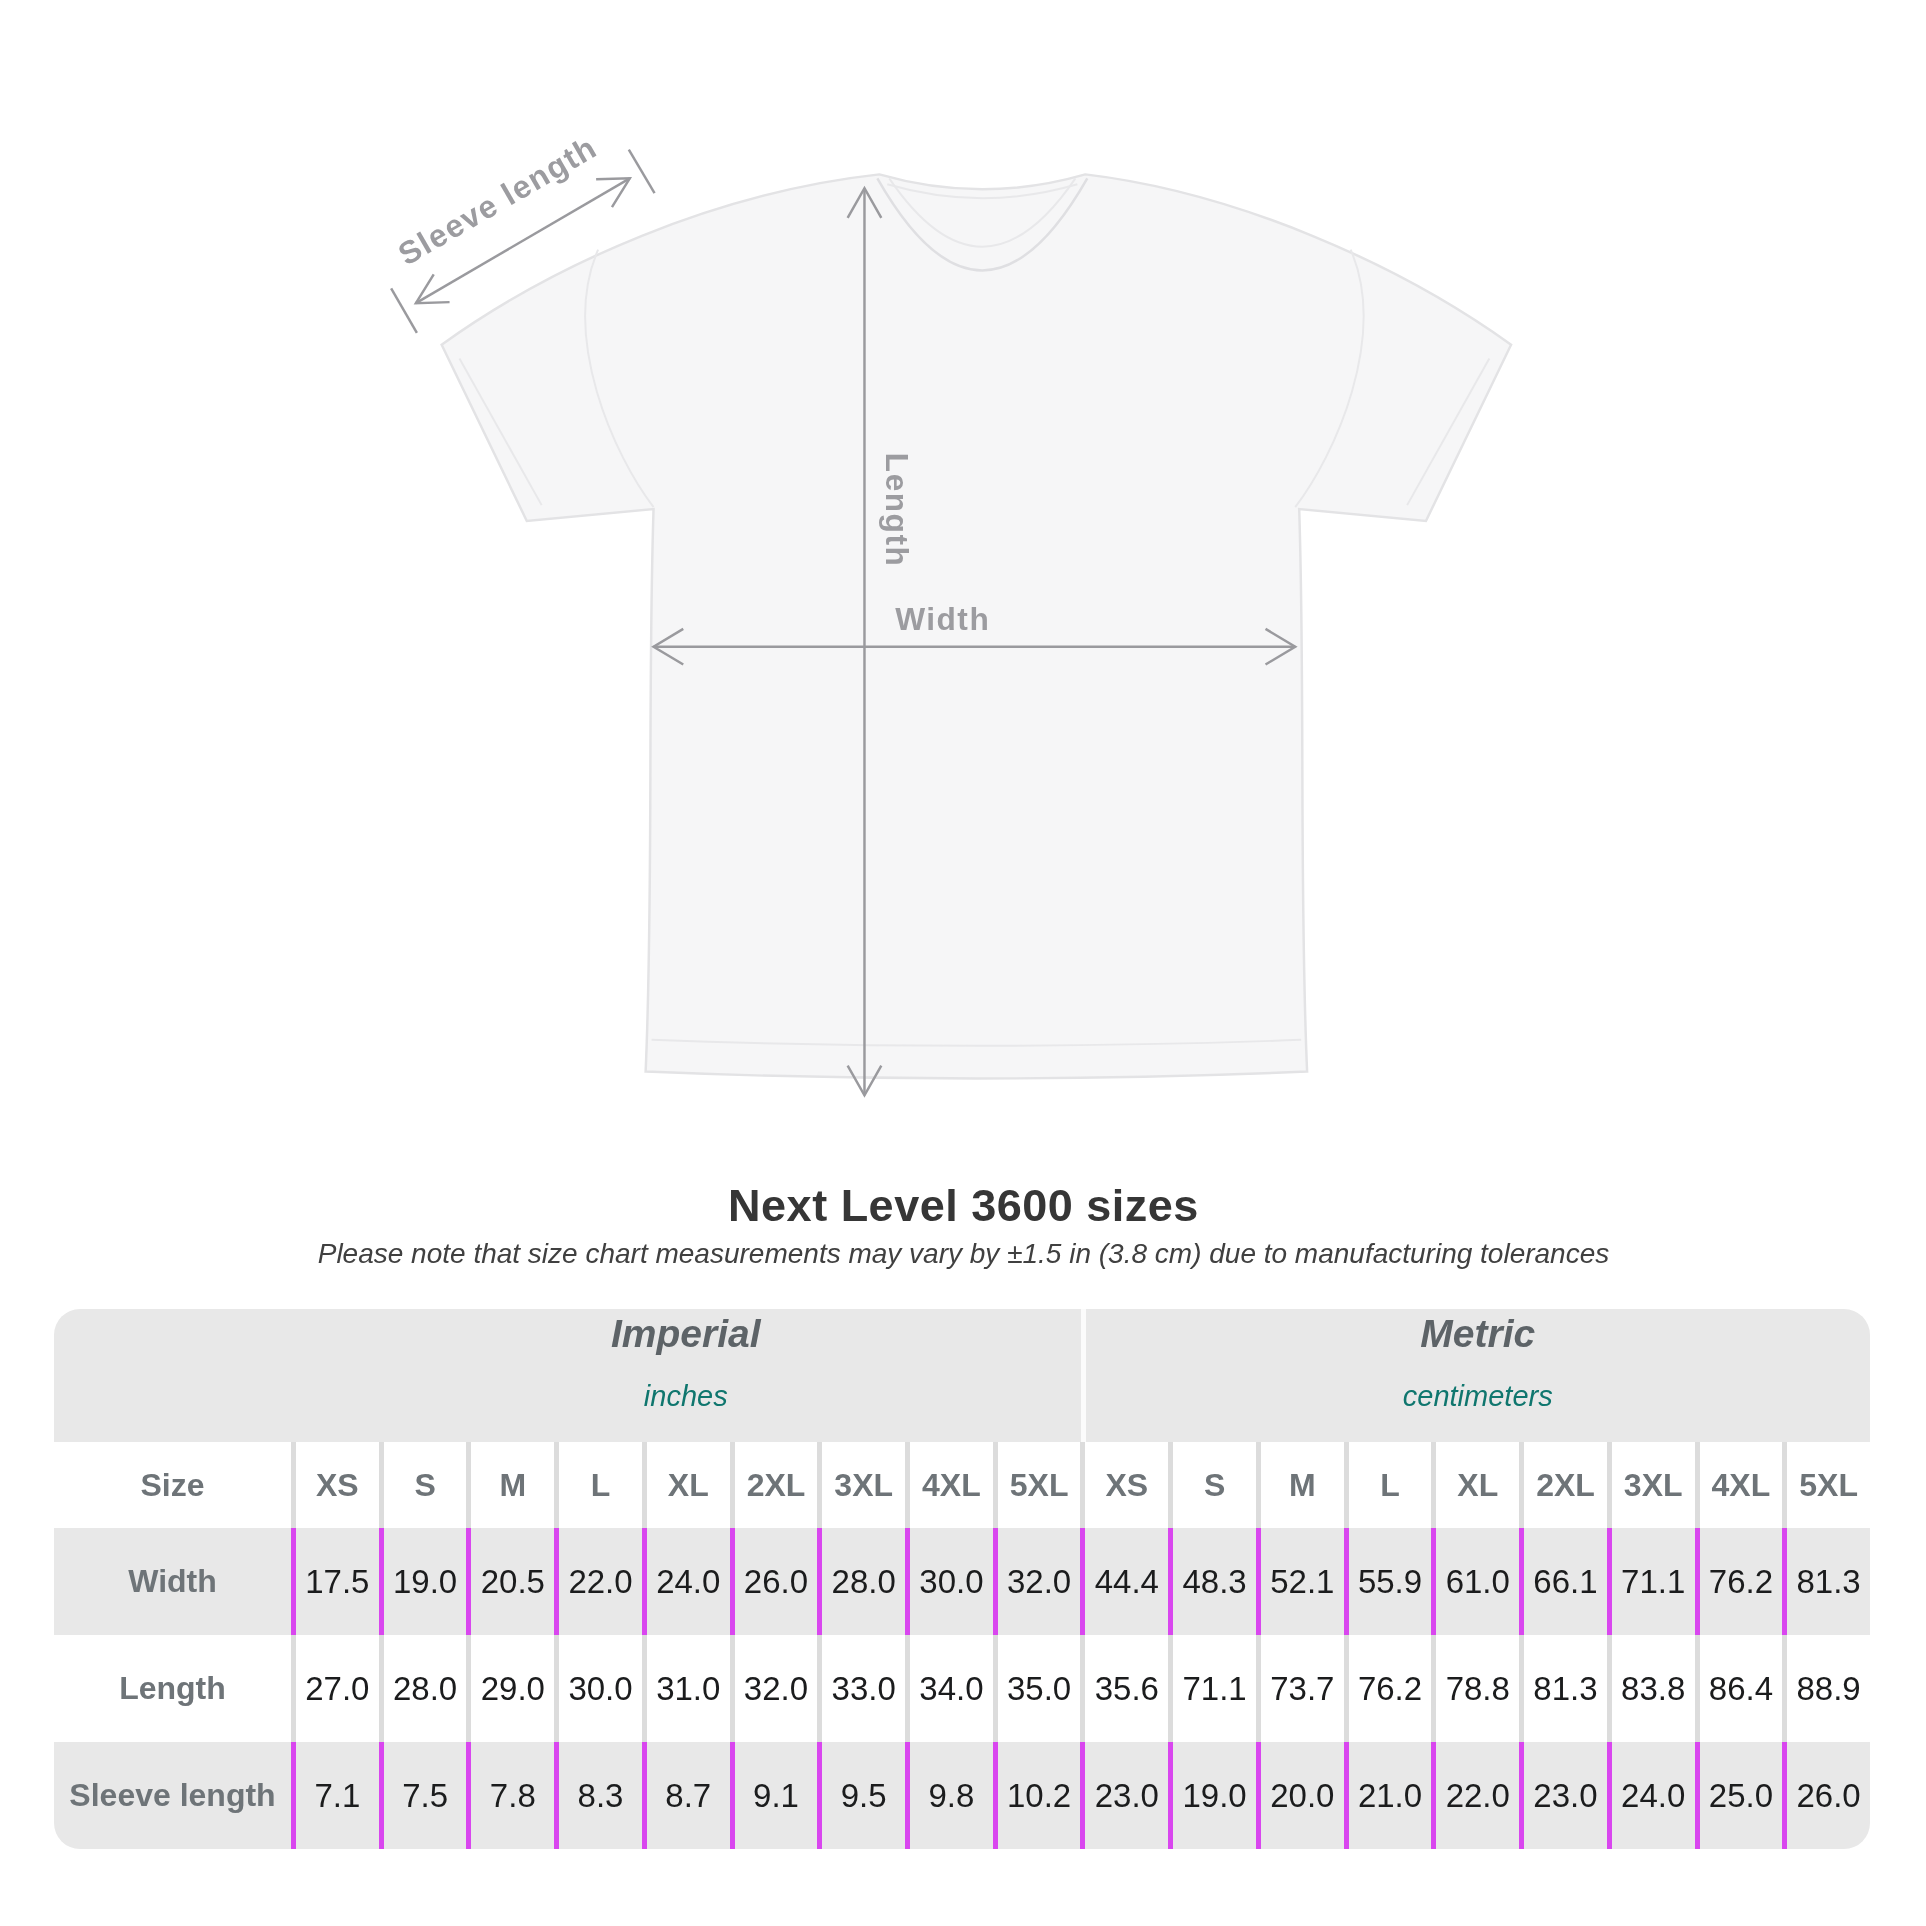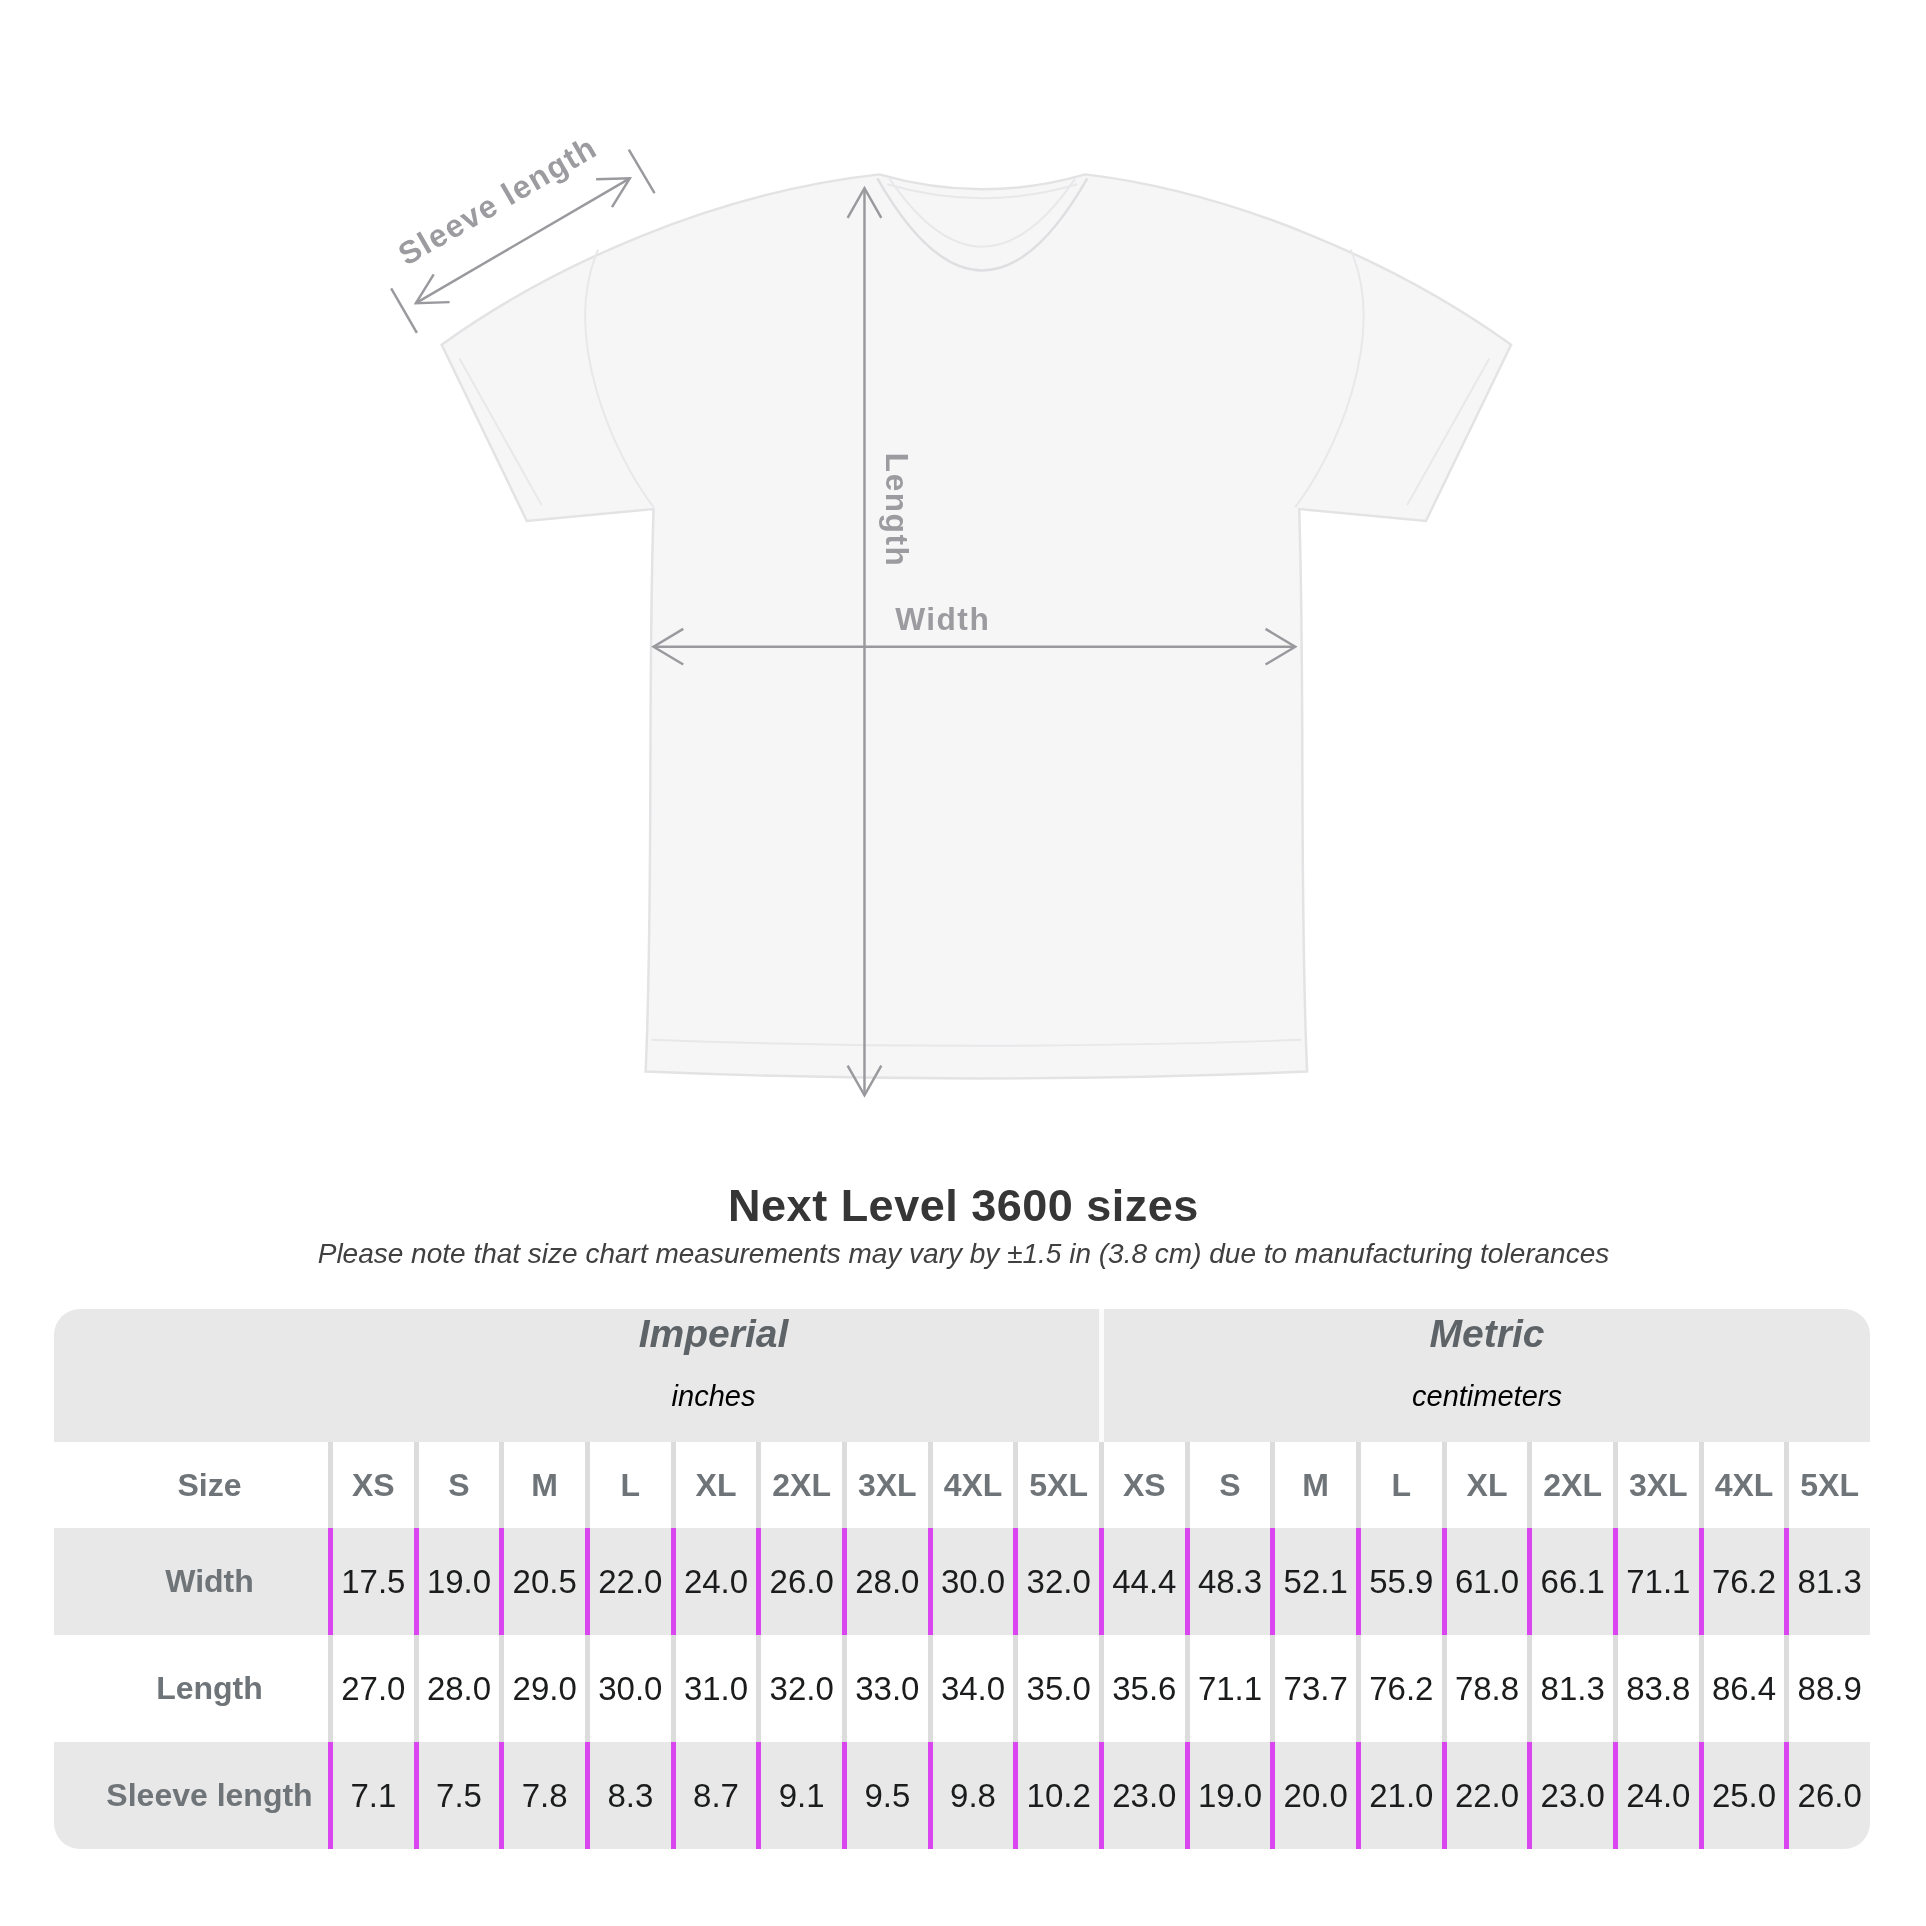--- a/index.html
+++ b/index.html
@@ -39,41 +39,41 @@
     font-size: 28px; font-style: italic; color: #404040;
   }
 
   
   .size-table {
     position: absolute; left: 54px; top: 1309px;
     width: 1816px;
     border-radius: 26px;
     overflow: hidden;
   }
-  .trow { display: grid; grid-template-columns: 237px repeat(18, 1fr); padding-left: 37px; }
+  .trow { display: grid; grid-template-columns: 237px repeat(18, 1fr); }
   .trow.group { grid-template-columns: 237px repeat(2, 9fr); height: 133px; background: #e8e8e8; }
   .trow.sizes { height: 86px; background: #ffffff; }
   .trow.mrow { height: 107px; }
   .trow.shade { background: #e8e8e8; }
   .trow.plain { background: #ffffff; }
 
   .cell {
     display: flex; align-items: center; justify-content: center;
     box-sizing: border-box;
     min-width: 0;
   }
   .trow.plain .cell:not(:first-child),
   .trow.sizes .cell:not(:first-child) { border-left: 5px solid #dcdcdc; }
   .trow.shade .cell:not(:first-child) { border-left: 5px solid #d946ef; }
   .trow.group .cell { border: none; }
   .trow.group .cell.metric { border-left: 5px solid rgba(255,255,255,0.8); }
 
   .gcell { flex-direction: column; padding-bottom: 26px; }
   .gname { font-size: 39px; font-weight: bold; font-style: italic; color: #5d6367; }
-  .gunit { font-size: 29px; font-style: italic; color: #000000; margin-top: 24px; }
+  .gunit { font-size: 29px; font-style: italic; color: #0f766e; margin-top: 24px; }
 
   .rowlabel, .head { font-size: 32px; font-weight: bold; color: #6e7478; }
   .val { font-size: 33px; color: #1b1c1d; }
 </style>
 </head>
 <body>
 
 <div class="page">
 
   <svg class="figure" width="1927" height="1238" viewBox="0 0 1946 1250" xmlns="http://www.w3.org/2000/svg">

